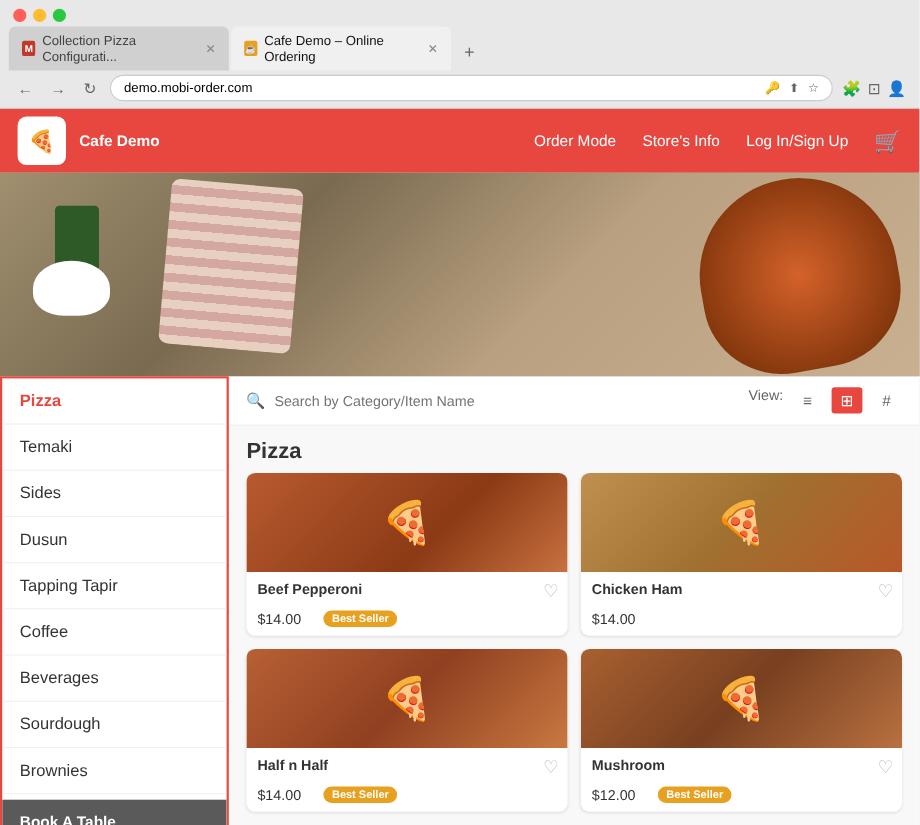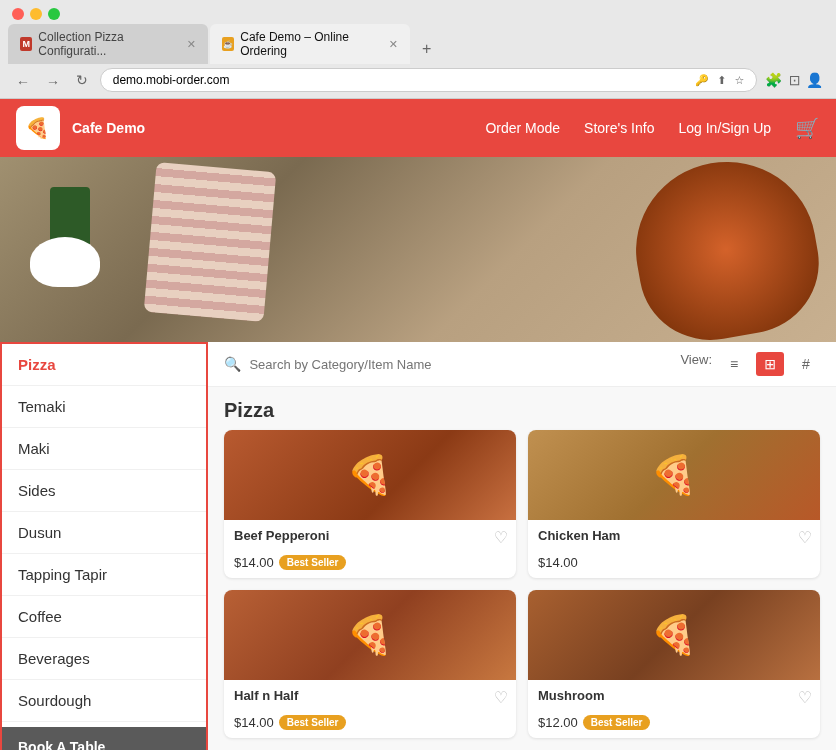--- a/index.html
+++ b/index.html
@@ -152,21 +152,21 @@
       display: flex; flex-direction: column;
     }
     .item-img-bg {
       width: 100%; height: 90px;
       background: linear-gradient(135deg, #c8a060 0%, #a07040 50%, #d4622a 100%);
       display: flex; align-items: center; justify-content: center;
     }
     .item-info { padding: 8px 10px; display: flex; align-items: flex-start; gap: 6px; position: relative; }
     .item-name { font-size: 13px; font-weight: 600; color: #333; flex: 1; }
     .heart-btn { color: #bbb; font-size: 16px; cursor: pointer; position: absolute; top: 8px; right: 8px; }
-    .item-price-row { padding: 4px 10px 8px; display: flex; align-items: center; gap: 5px; }
+    .item-price-row { padding: 4px 10px 8px; display: flex; align-items: center; gap: 20px; }
     .item-price { font-size: 13px; color: #333; font-weight: 500; }
     .best-seller-badge {
       background: #e8a020; color: white; font-size: 10px; font-weight: 600;
       padding: 2px 8px; border-radius: 12px;
     }
 
     
     .pizza-img-1 { background: linear-gradient(135deg, #b85a30 0%, #8b3a15 60%, #c87040 100%); }
     .pizza-img-2 { background: linear-gradient(135deg, #c09050 0%, #a07030 50%, #b85828 100%); }
     .pizza-img-3 { background: linear-gradient(135deg, #b86035 0%, #904020 50%, #c87840 100%); }
@@ -234,21 +234,20 @@
     <div class="hero-cloth"></div>
     <div class="hero-pizza"></div>
   </div>
 </div>
 
 <div class="main-layout">
 
   <div class="sidebar">
     <div class="sidebar-item active">Pizza</div>
     <div class="sidebar-item">Temaki</div>
-    <div class="sidebar-item">Maki</div>
     <div class="sidebar-item">Sides</div>
     <div class="sidebar-item">Dusun</div>
     <div class="sidebar-item">Tapping Tapir</div>
     <div class="sidebar-item">Coffee</div>
     <div class="sidebar-item">Beverages</div>
     <div class="sidebar-item">Sourdough</div>
     <div class="sidebar-item">Brownies</div>
     <button class="book-table-btn">Book A Table</button>
   </div>
 

